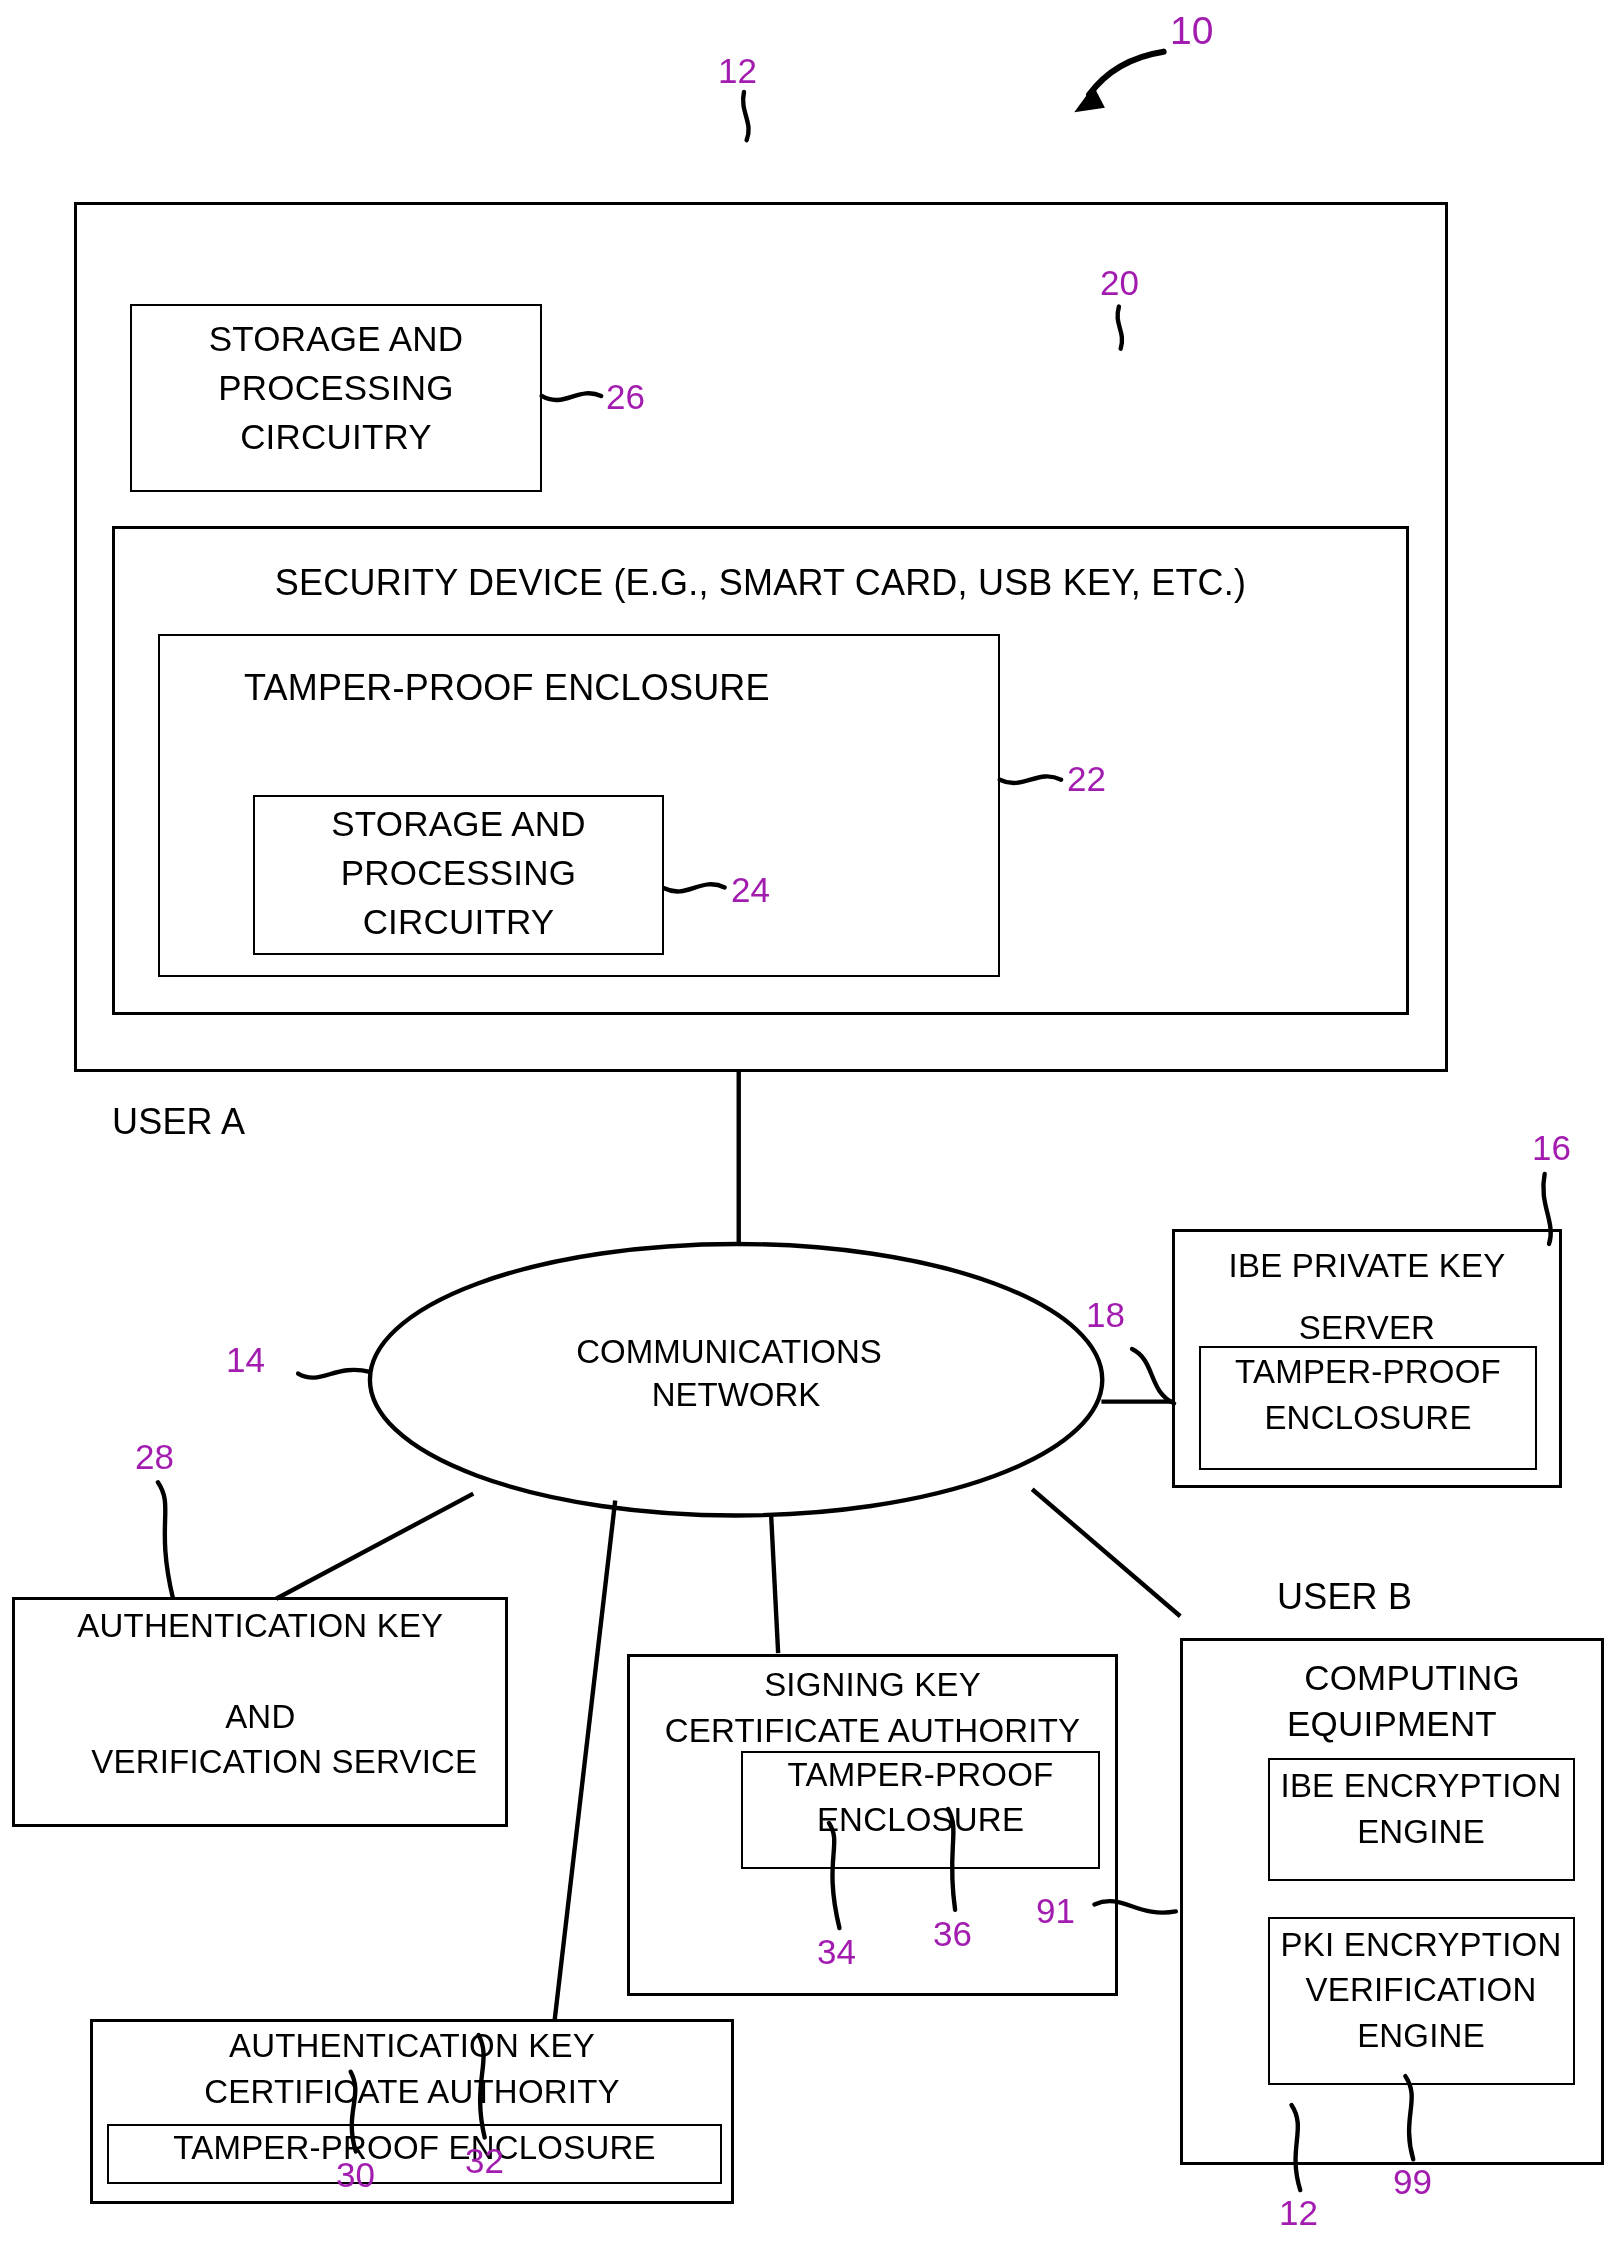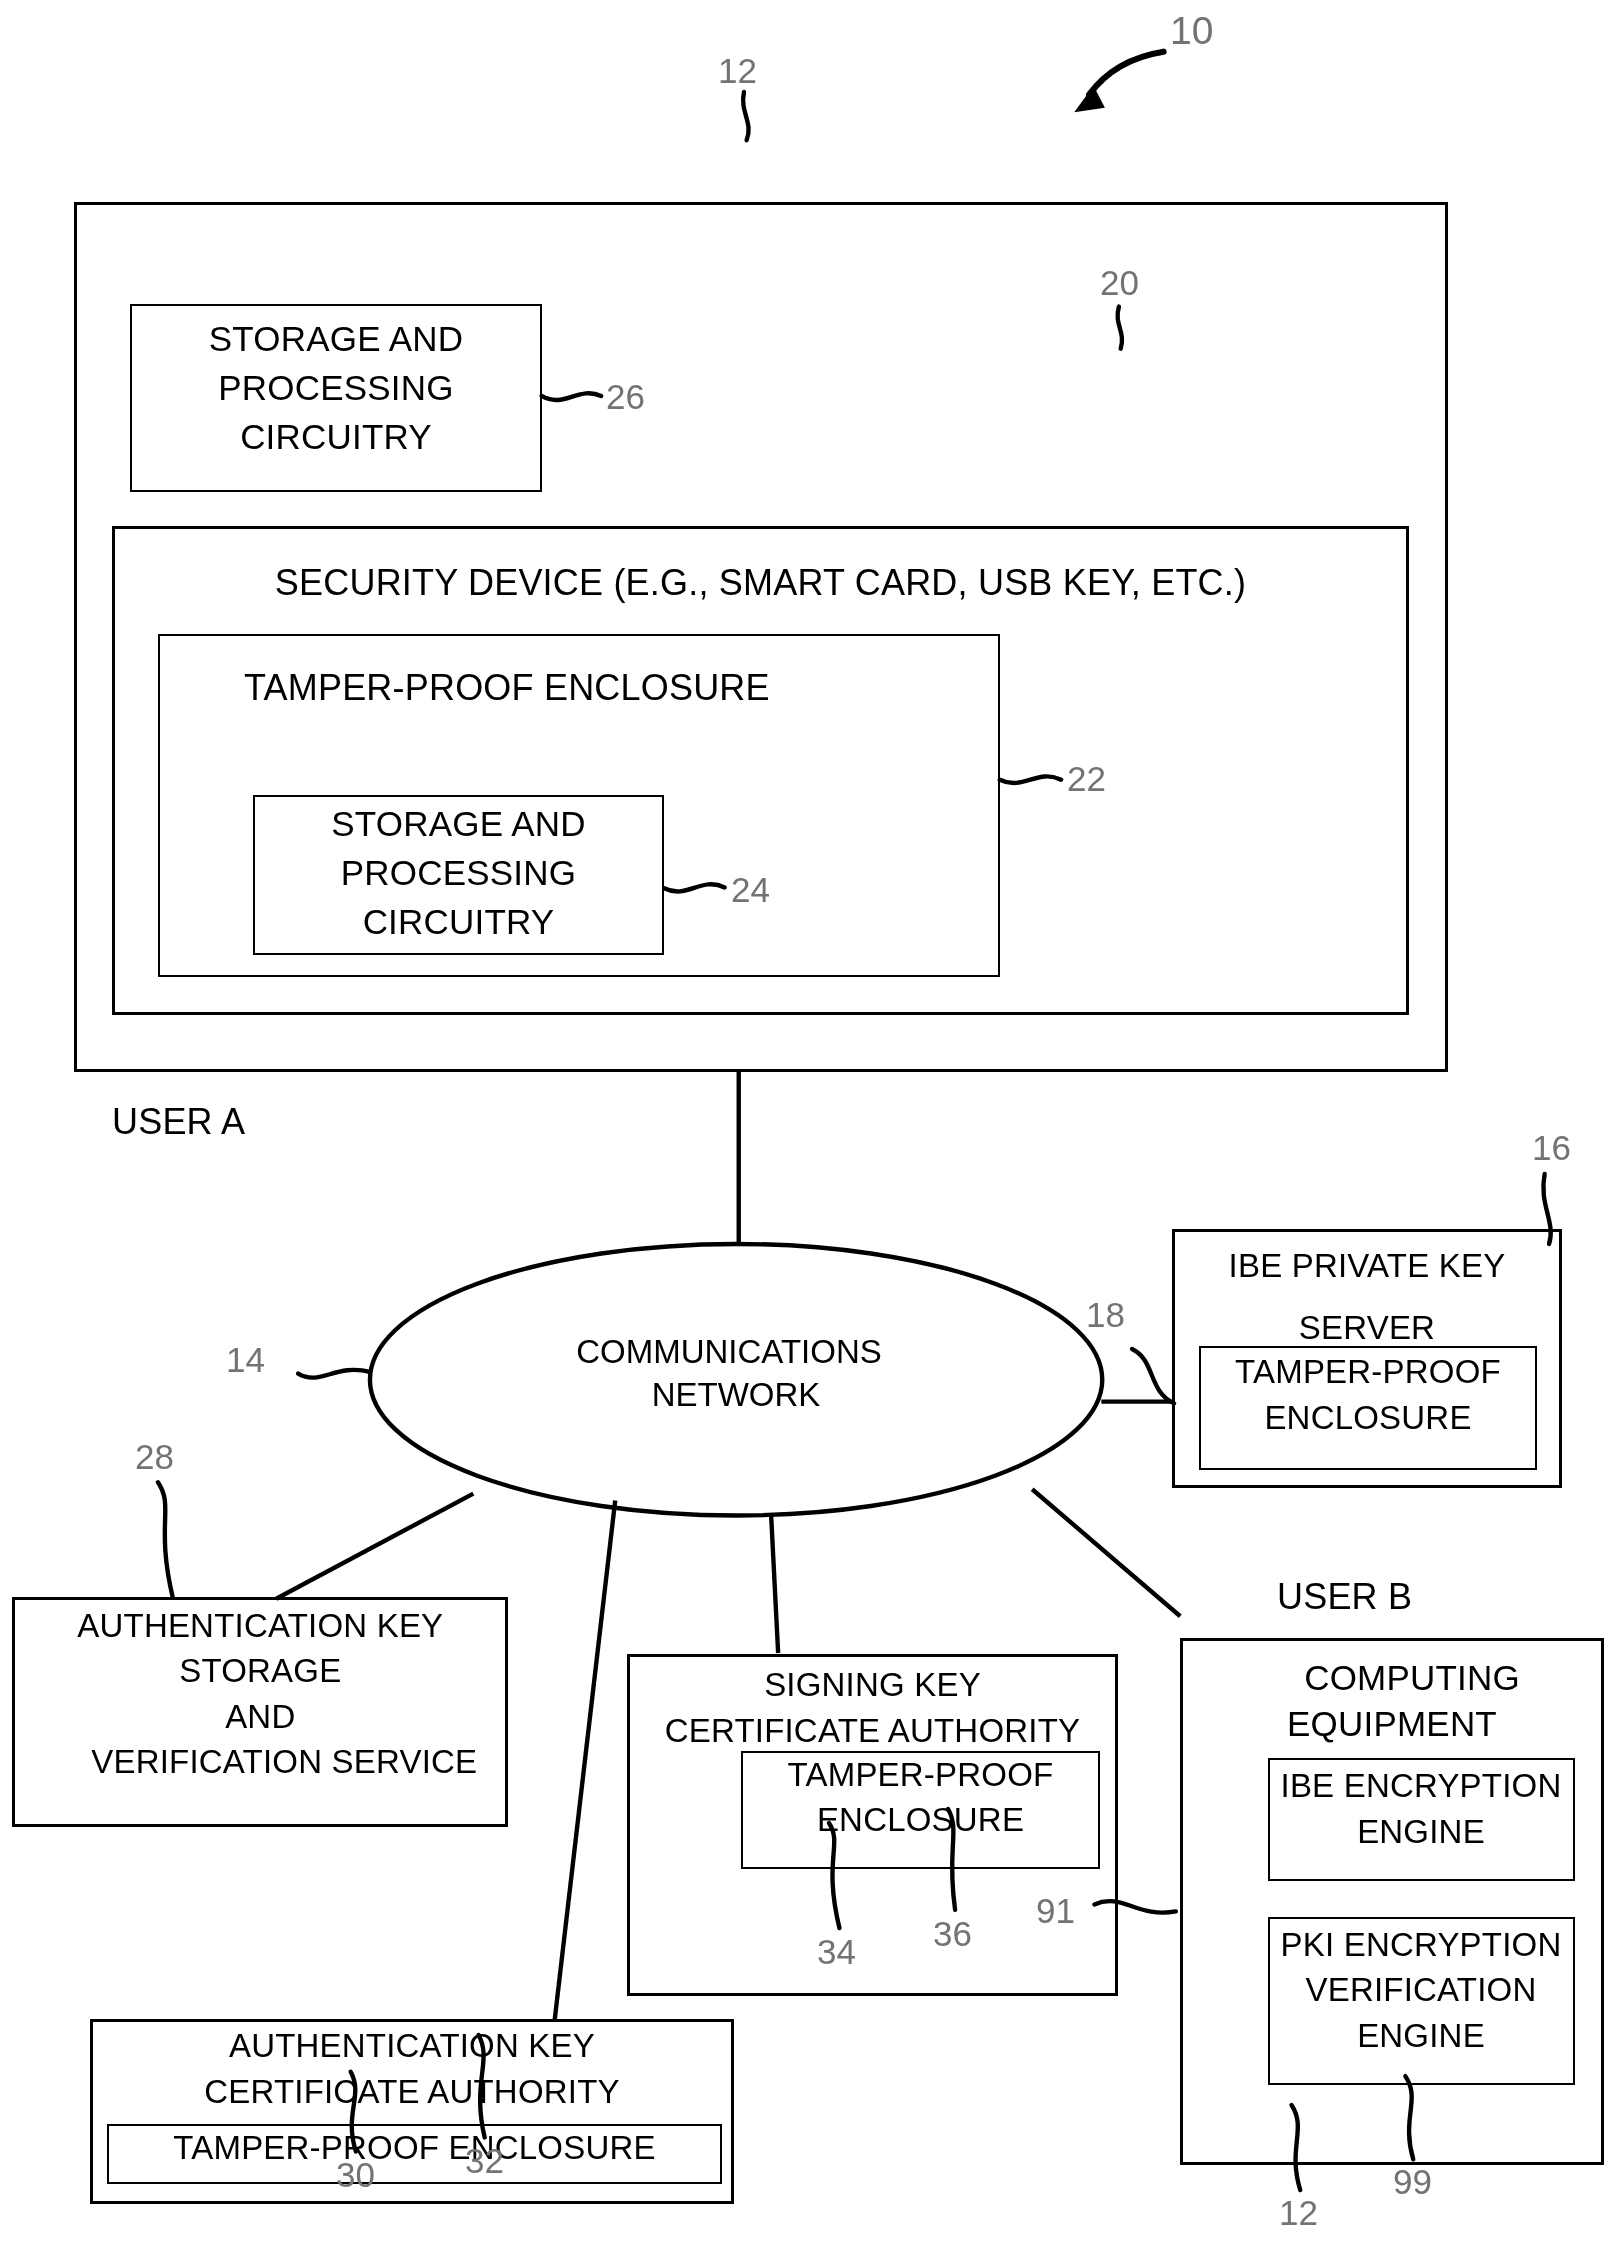--- a/index.html
+++ b/index.html
@@ -31,21 +31,21 @@
     font-weight: 400;
     color: #000;
     white-space: pre;
     line-height: 1.12;
     letter-spacing: 0.2px;
   }
   .ref {
     position: absolute;
     font-family: "Liberation Sans", sans-serif;
     font-size: 35px;
-    color: #737373;
+    color: #a21caf;
     white-space: pre;
   }
   .t-center {
     text-align: center;
   }
   svg.overlay {
     position: absolute;
     left: 0; top: 0;
     width: 1622px;
     height: 2261px;
@@ -157,21 +157,20 @@
   <div class="lbl t-center" style="left:1172px; top:1310px; width:390px; font-size:33px;">SERVER</div>
   <div class="ref" style="left:1086px; top:1295px;">18</div>
 
   <div class="box box-thin" style="left:1199px; top:1346px; width:338px; height:124px;"></div>
   <div class="lbl t-center" style="left:1199px; top:1354px; width:338px; font-size:33px;">TAMPER-PROOF</div>
   <div class="lbl t-center" style="left:1199px; top:1400px; width:338px; font-size:33px;">ENCLOSURE</div>
 
   <div class="ref" style="left:135px; top:1437px;">28</div>
   <div class="box" style="left:12.3px; top:1597px; width:496px; height:230px;"></div>
   <div class="lbl t-center" style="left:12.3px; top:1608px; width:496px; font-size:33px;">AUTHENTICATION KEY</div>
-  <div class="lbl t-center" style="left:12.3px; top:1653px; width:496px; font-size:33px;">STORAGE</div>
   <div class="lbl t-center" style="left:12.3px; top:1699px; width:496px; font-size:33px;">AND</div>
   <div class="lbl t-center" style="left:12.3px; top:1744px; width:496px; font-size:33px;padding-left:24px;">VERIFICATION SERVICE</div>
 
   <div class="box" style="left:90px; top:2019px; width:644px; height:185px;"></div>
   <div class="lbl t-center" style="left:90px; top:2028px; width:644px; font-size:33px;">AUTHENTICATION KEY</div>
   <div class="lbl t-center" style="left:90px; top:2074px; width:644px; font-size:33px;">CERTIFICATE AUTHORITY</div>
   <div class="box box-thin" style="left:107px; top:2124px; width:615px; height:60px;"></div>
   <div class="lbl t-center" style="left:107px; top:2130px; width:615px; font-size:33px;">TAMPER-PROOF ENCLOSURE</div>
   <div class="ref" style="left:336px; top:2155px;">30</div>
   <div class="ref" style="left:465px; top:2141px;">32</div>

